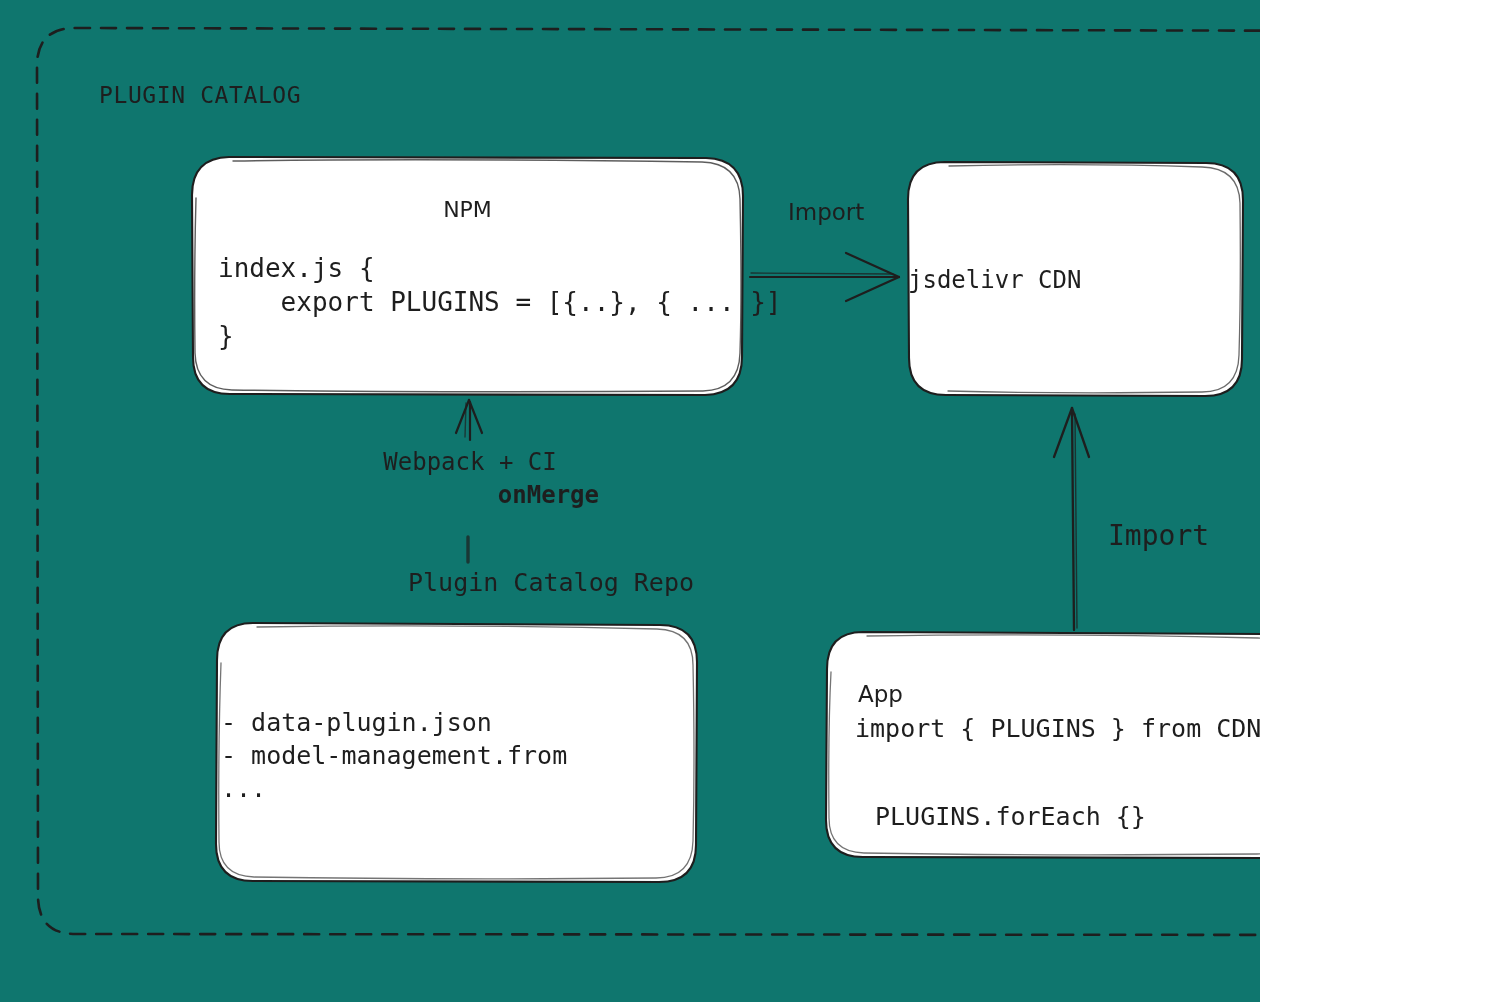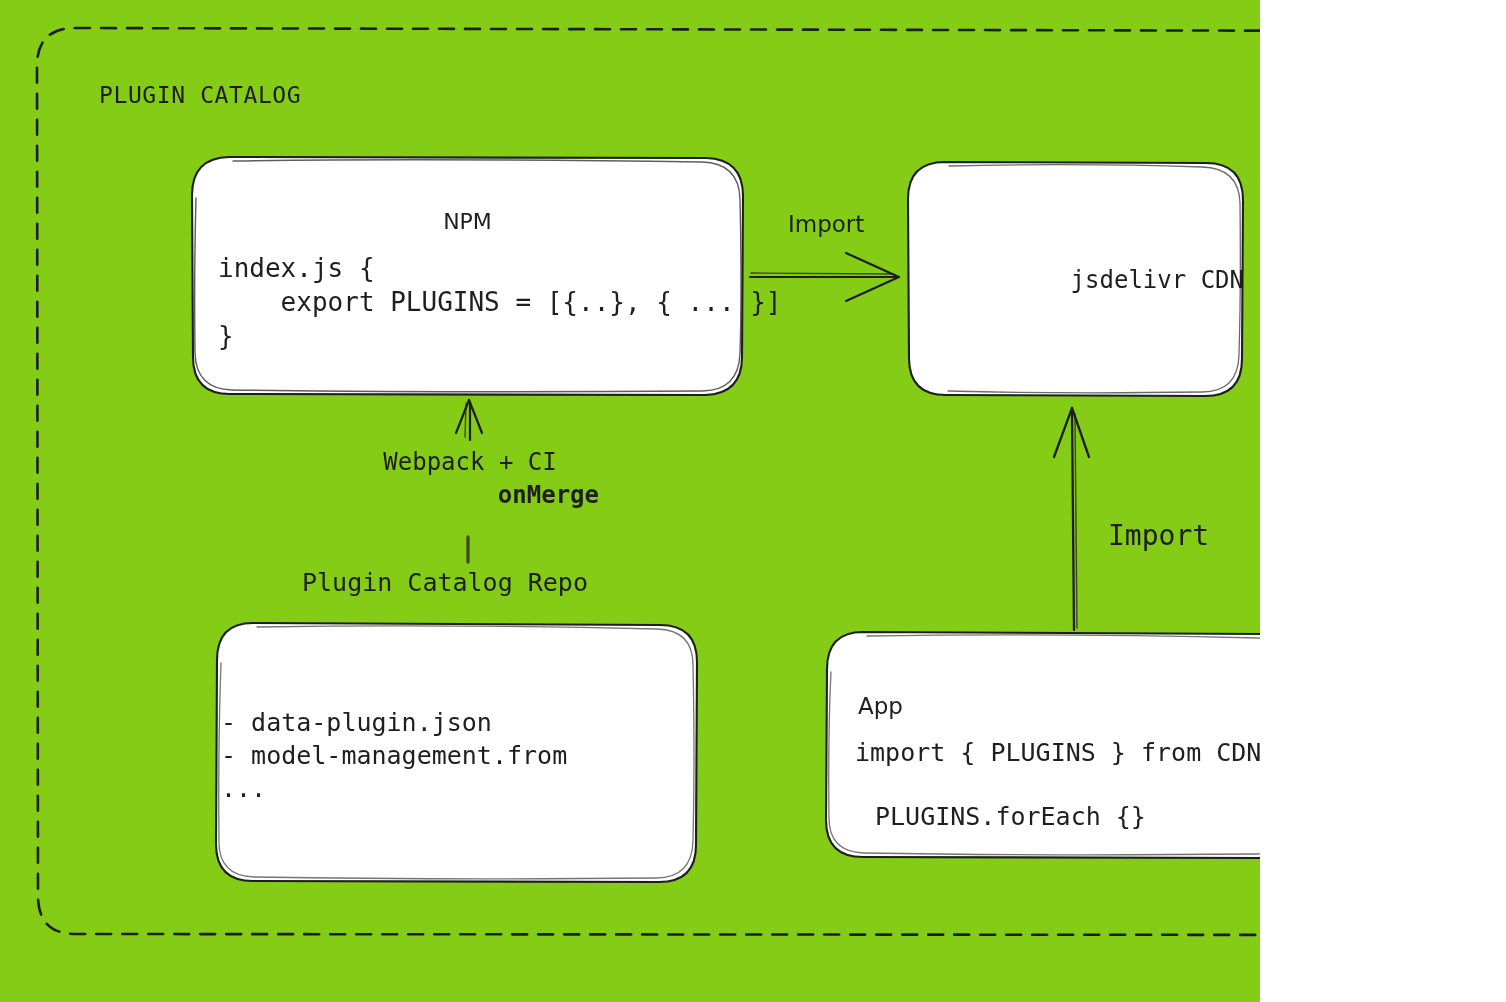--- a/index.html
+++ b/index.html
@@ -4,21 +4,21 @@
 <style>
   html, body {
     margin: 0;
     padding: 0;
     background: #ffffff;
   }
   #canvas {
     position: relative;
     width: 1260px;
     height: 1002px;
-    background: #84cc16;
+    background: #0f766e;
     overflow: hidden;
     font-family: "DejaVu Sans Mono", "Liberation Mono", monospace;
     color: #1e1e1e;
   }
   #sketch {
     position: absolute;
     left: 0;
     top: 0;
     width: 1506px;
     height: 1002px;
@@ -28,21 +28,20 @@
     position: absolute;
     white-space: pre;
     color: #1e1e1e;
     line-height: 1.32;
   }
   .mono {
     font-family: "DejaVu Sans Mono", "Liberation Mono", monospace;
   }
   .sans {
     font-family: "DejaVu Sans", "Liberation Sans", sans-serif;
-    margin-top: 12px;
   }
 
   
   #container-title {
     left: 99px;
     top: 80px;
     font-size: 23px;
     letter-spacing: 0.6px;
   }
 
@@ -59,48 +58,48 @@
     top: 252px;
     font-size: 26px;
     line-height: 1.30;
   }
 
   
   #cdn-title {
     left: 908px;
     top: 265px;
     width: 336px;
-    text-align: right;
+    text-align: left;
     font-size: 24px;
   }
 
   
   #repo-caption {
-    left: 204px;
+    left: 212px;
     top: 566px;
     width: 482px;
-    text-align: center;
+    text-align: right;
     font-size: 25px;
   }
   #repo-list {
     left: 221px;
     top: 706px;
     font-size: 25px;
     line-height: 1.32;
   }
 
   
   #app-title {
     left: 858px;
     top: 679px;
     font-size: 23px;
   }
   #app-code-1 {
     left: 855px;
-    top: 736px;
+    top: 712px;
     font-size: 25px;
   }
   #app-code-2 {
     left: 855px;
     top: 800px;
     font-size: 25px;
     margin-left: 20px;
   }
 
   

